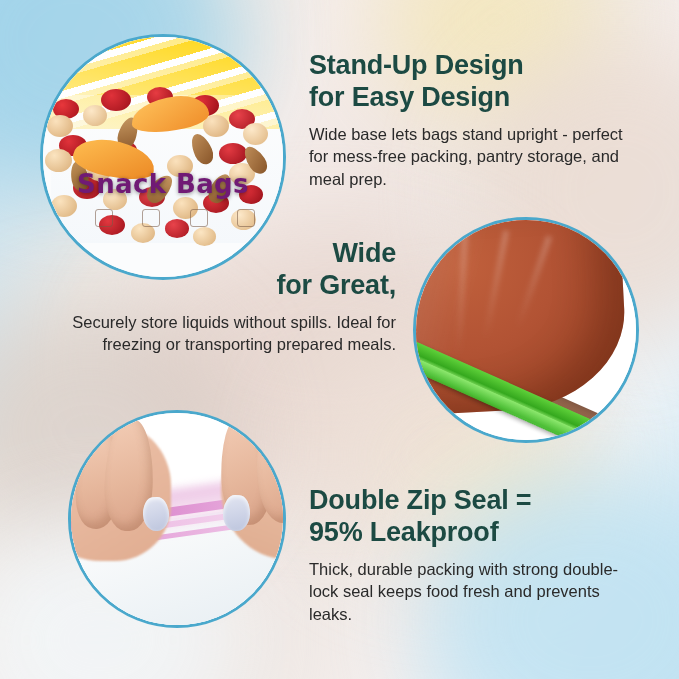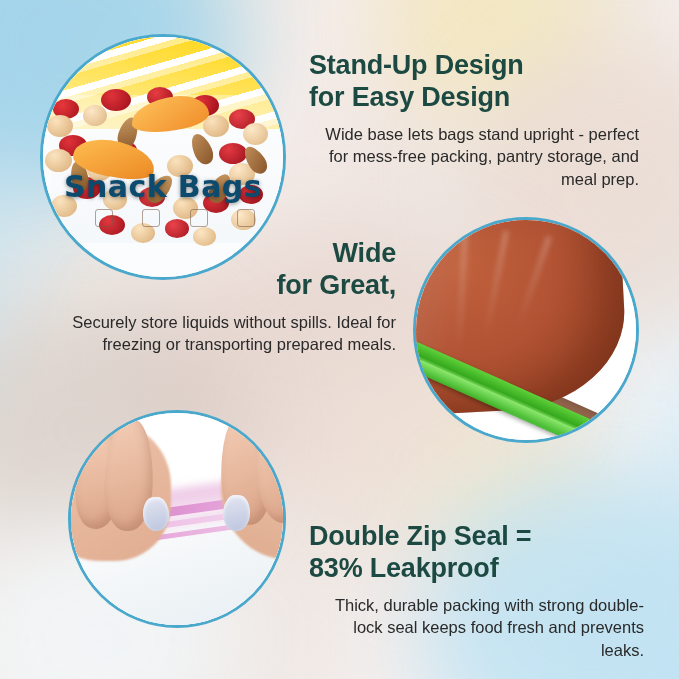--- a/index.html
+++ b/index.html
@@ -78,23 +78,23 @@
     position: absolute;
     left: 8px; top: 58px; width: 230px; height: 148px;
     background: linear-gradient(180deg, rgba(255,255,255,.35), rgba(240,245,250,.55));
     border-radius: 4px;
   }
   .food { position: absolute; border-radius: 50%; }
   .snack-label {
     position: absolute;
     left: 0; right: 0; top: 132px;
     text-align: center;
-    color: #0c4a6e;
+    color: #701a75;
     font-weight: bold;
-    font-size: 30px;
+    font-size: 26px;
     letter-spacing: .4px;
     text-shadow: 0 1px 4px rgba(0,0,0,.45);
     font-family: "DejaVu Sans", sans-serif;
   }
   .snack-icons { position: absolute; left: 52px; top: 172px; width: 160px; height: 26px; display: flex; justify-content: space-between; opacity: .8; }
   .snack-icons i { width: 16px; height: 16px; border: 1px solid rgba(120,90,70,.7); border-radius: 3px; display: block; }
 
   
   #bubble-sauce { left: 413px; top: 217px; width: 226px; height: 226px; }
   .sauce-scene { position: absolute; inset: 0; background: #ffffff; }
@@ -198,26 +198,25 @@
     font-size: 27px;
     line-height: 1.18;
     margin: 0 0 9px 0;
     letter-spacing: -.2px;
   }
   .body-copy {
     color: #2a2a2a;
     font-size: 16.5px;
     line-height: 1.38;
     margin: 0;
-    text-align: right;
   }
 
   #block-stand { left: 309px; top: 50px; width: 330px; text-align: left; }
   #block-soups { left: 16px;  top: 238px; width: 380px; text-align: right; }
-  #block-seal  { left: 309px; top: 485px; width: 335px; text-align: left; margin-top: 36px; }
+  #block-seal  { left: 309px; top: 485px; width: 335px; text-align: left; }
 
   #block-soups .headline { font-size: 27px; }
 </style>
 </head>
 <body>
 
 <div id="infographic">
 
   <div class="bg-layer bg-base"></div>
   <div class="bg-layer">
@@ -343,18 +342,18 @@
     <h2 class="headline">
       <span>Wide</span><br>
       <span>for Great,</span><br>
     </h2>
     <p class="body-copy">Securely store liquids without spills. Ideal for freezing or transporting prepared meals.</p>
   </div>
 
   <div class="text-block" id="block-seal">
     <h2 class="headline">
       <span>Double Zip Seal =</span><br>
-      <span>83% Leakproof</span>
+      <span>95% Leakproof</span>
     </h2>
     <p class="body-copy">Thick, durable packing with strong double-lock seal keeps food fresh and prevents leaks.</p>
   </div>
 
 </div>
 
 </body></html>

